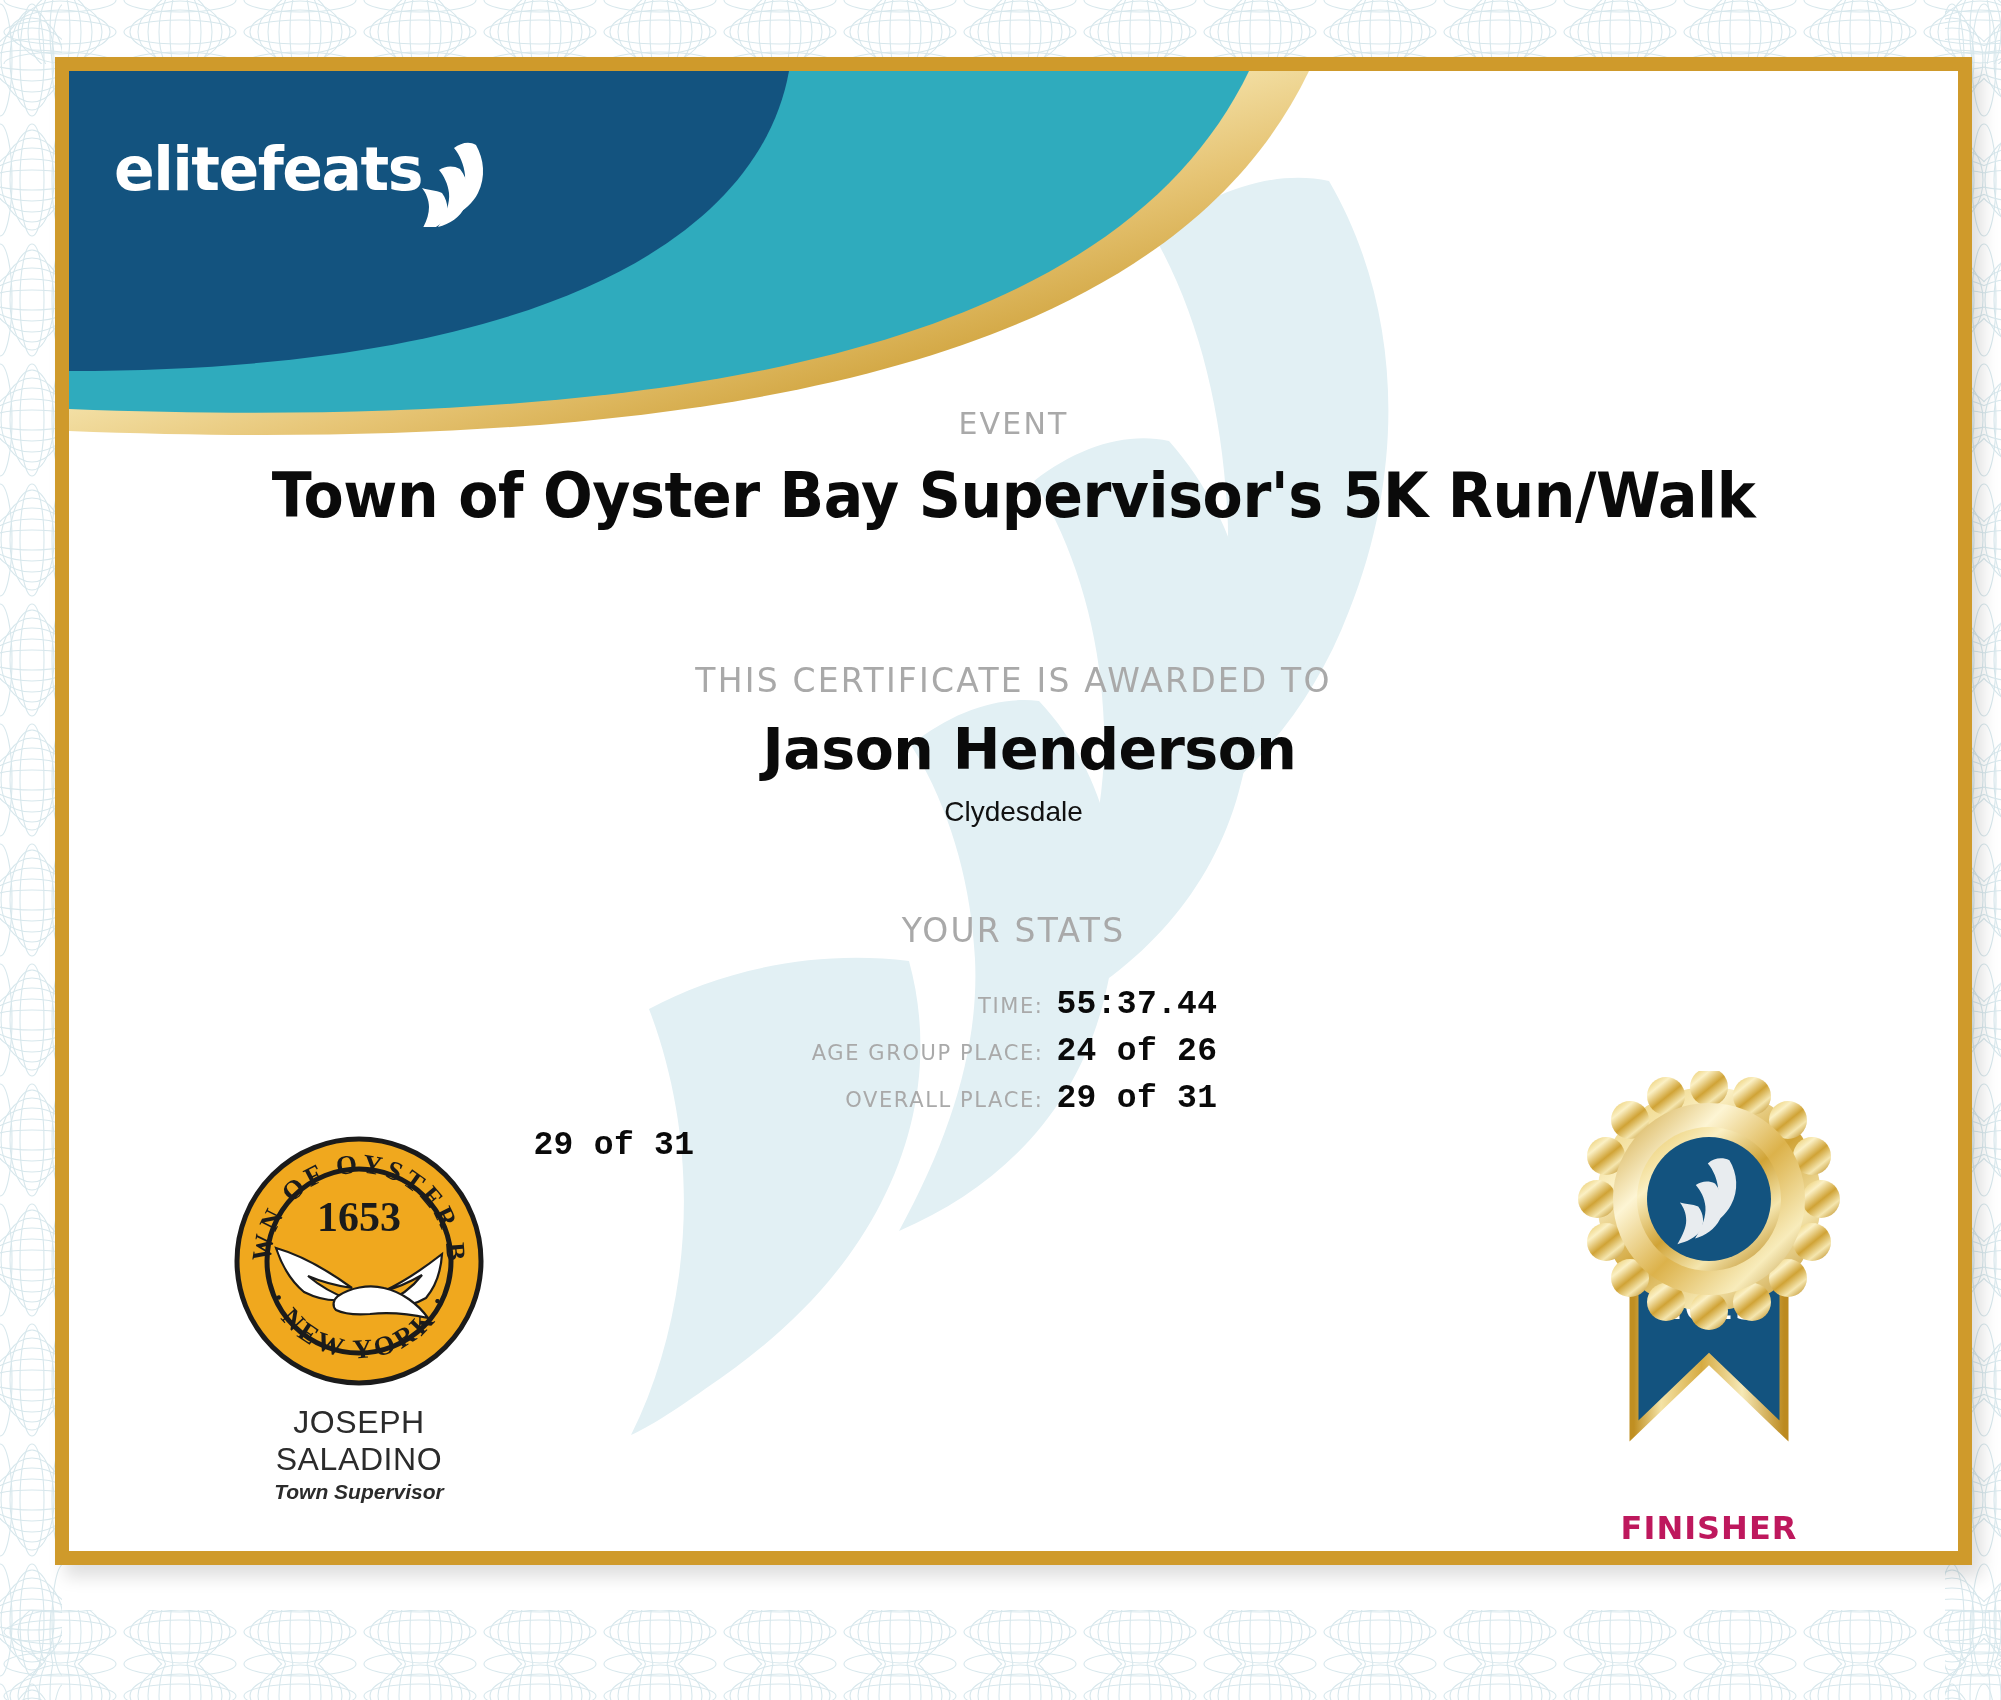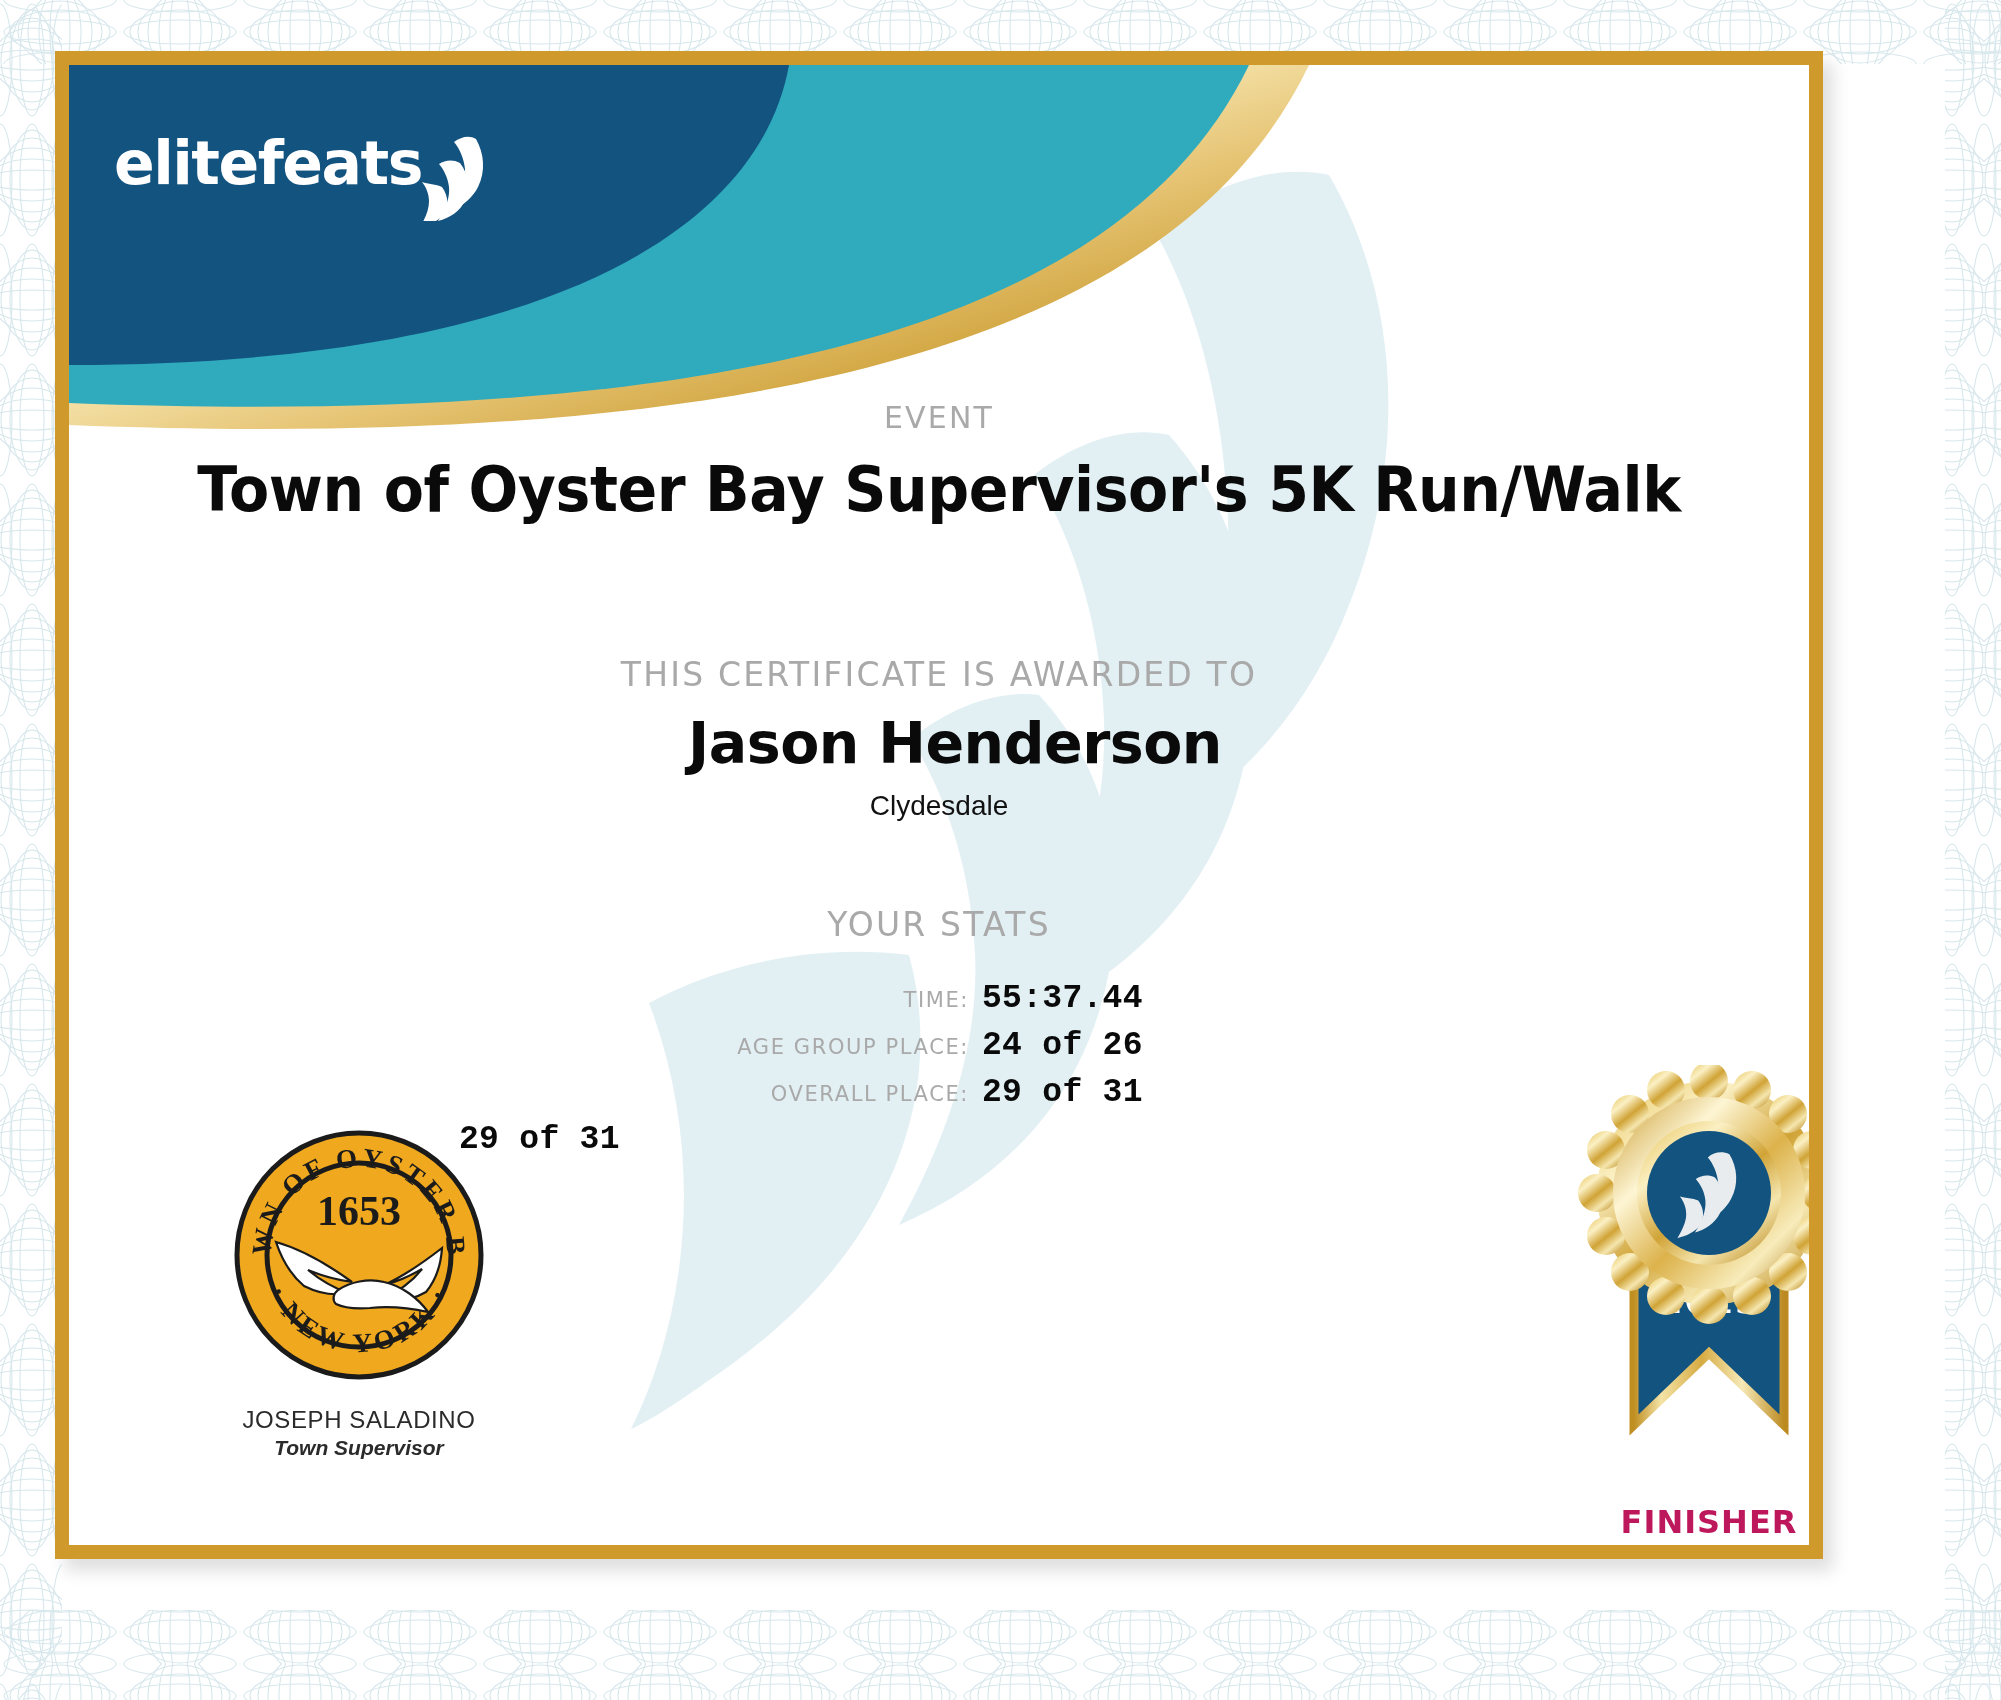--- a/index.html
+++ b/index.html
@@ -19,22 +19,22 @@
   #guilloche-border {
     position: absolute;
     inset: 0;
     z-index: 1;
   }
 
   
   #certificate-card {
     position: absolute;
     left: 55px;
-    top: 51px;
-    width: 1768px;
+    top: 57px;
+    width: 1917px;
     height: 1508px;
     background: #ffffff;
     border: 14px solid #cf9a2b;
     box-sizing: border-box;
     box-shadow: 10px 12px 16px rgba(0,0,0,0.13);
     z-index: 3;
     overflow: hidden;
   }
 
   
@@ -189,23 +189,23 @@
   
   #town-seal-block {
     position: absolute;
     left: 145px;
     top: 1065px;
     width: 290px;
     text-align: center;
     z-index: 6;
   }
   #seal-signature-name {
-    margin-top: 22px;
+    margin-top: 14px;
     font-family: "Liberation Sans", sans-serif;
-    font-size: 24px;
+    font-size: 32px;
     color: #2b2b2b;
     letter-spacing: 0.6px;
   }
   #seal-signature-role {
     margin-top: 2px;
     font-family: "Liberation Sans", sans-serif;
     font-weight: bold;
     font-style: italic;
     font-size: 21px;
     color: #2b2b2b;

